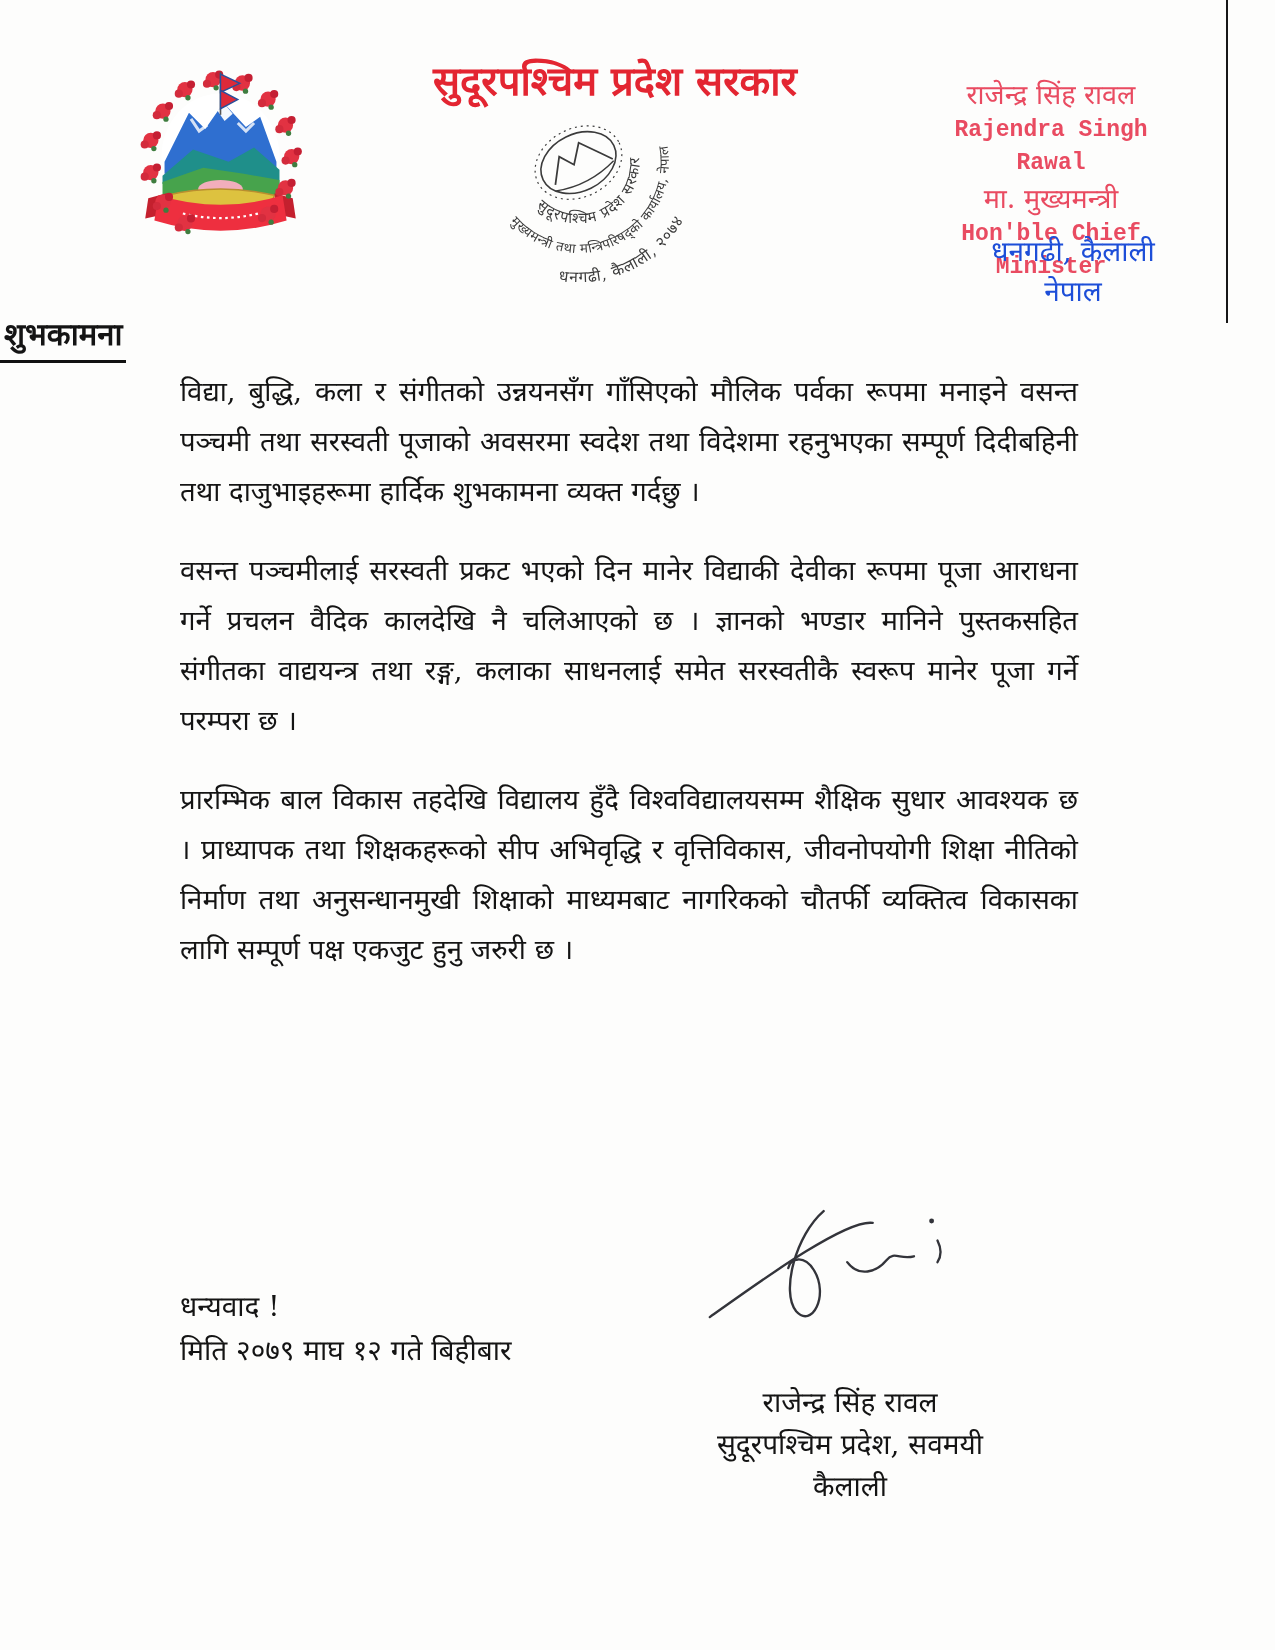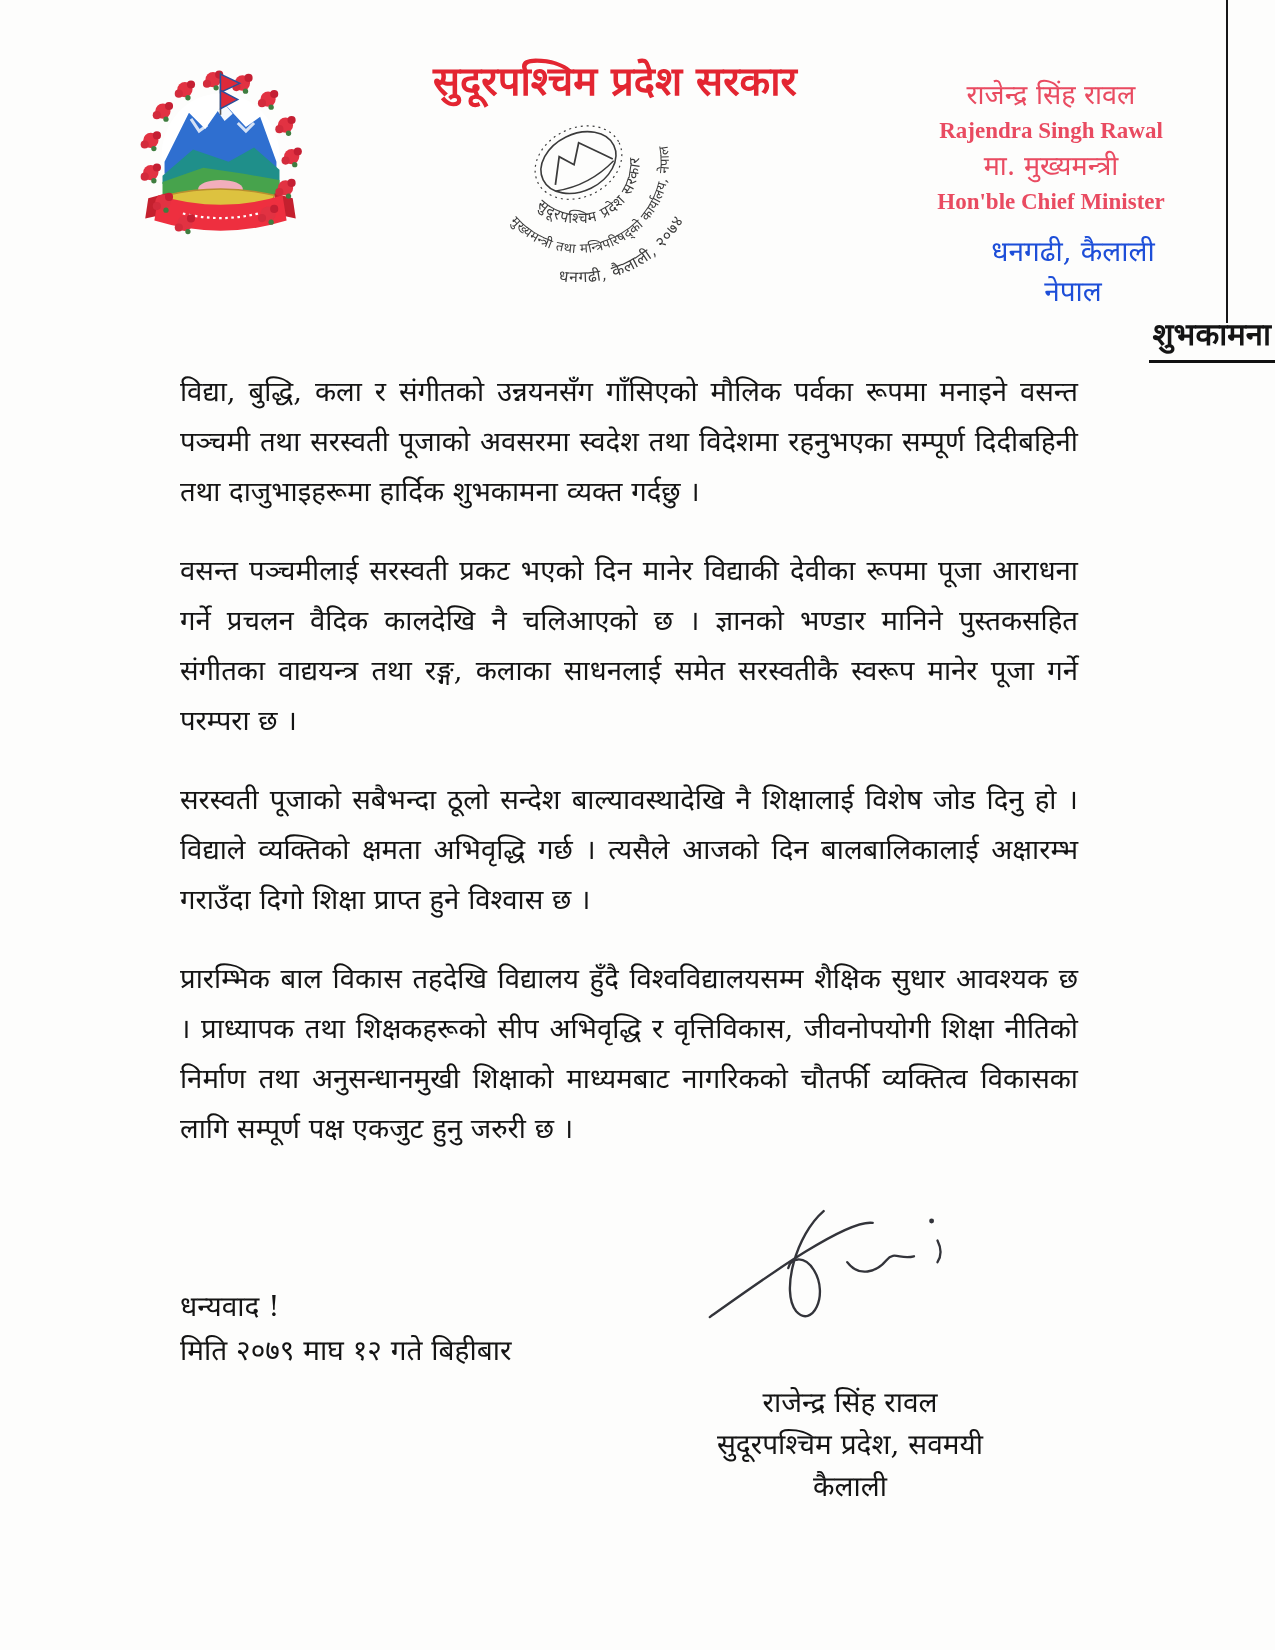--- a/index.html
+++ b/index.html
@@ -15,29 +15,29 @@
     position:absolute;left:418px;top:52px;width:394px;
     text-align:center;font-size:40px;font-weight:bold;color:#e32531;
     font-family:"DejaVu Serif","Liberation Serif",serif;
   }
   .seal{position:absolute;left:494px;top:110px;width:272px;height:172px;}
   .officer{
     position:absolute;left:928px;top:76px;width:246px;text-align:center;color:#e94b61;
   }
   .officer .np{font-size:27px;line-height:38px;}
   .officer .en{font-size:23px;line-height:33px;font-weight:bold;
-               font-family:Liberation Serif, serif;}
+               font-family:Liberation Mono, monospace;}
   .officer-address{
     position:absolute;left:950px;top:232px;width:246px;text-align:center;
     color:#1d4ed8;font-size:28px;line-height:40px;
   }
   .vrule{position:absolute;left:1226px;top:0;width:2px;height:323px;background:#171717;}
   
   .letter-title{
-    position:absolute;left:0;top:312px;width:1275px;text-align:right;
+    position:absolute;left:0;top:312px;width:1275px;text-align:left;
   }
   .letter-title span{
     display:inline-block;font-size:31px;font-weight:bold;
     border-bottom:3px solid #111;padding:0 4px 6px 4px;
   }
   .body-text{
     position:absolute;left:180px;top:366px;width:898px;
     font-size:27.5px;line-height:50px;text-align:justify;
   }
   .body-text p{margin:0 0 29px 0;}
@@ -177,21 +177,20 @@
 
   <div class="vrule"></div>
 
   <div class="letter-title">
     <span>शुभकामना</span>
   </div>
 
   <div class="body-text">
     <p>विद्या, बुद्धि, कला र संगीतको उन्नयनसँग गाँसिएको मौलिक पर्वका रूपमा मनाइने वसन्त पञ्चमी तथा सरस्वती पूजाको अवसरमा स्वदेश तथा विदेशमा रहनुभएका सम्पूर्ण दिदीबहिनी तथा दाजुभाइहरूमा हार्दिक शुभकामना व्यक्त गर्दछु ।</p>
     <p>वसन्त पञ्चमीलाई सरस्वती प्रकट भएको दिन मानेर विद्याकी देवीका रूपमा पूजा आराधना गर्ने प्रचलन वैदिक कालदेखि नै चलिआएको छ । ज्ञानको भण्डार मानिने पुस्तकसहित संगीतका वाद्ययन्त्र तथा रङ्ग, कलाका साधनलाई समेत सरस्वतीकै स्वरूप मानेर पूजा गर्ने परम्परा छ ।</p>
-    <p>सरस्वती पूजाको सबैभन्दा ठूलो सन्देश बाल्यावस्थादेखि नै शिक्षालाई विशेष जोड दिनु हो । विद्याले व्यक्तिको क्षमता अभिवृद्धि गर्छ । त्यसैले आजको दिन बालबालिकालाई अक्षारम्भ गराउँदा दिगो शिक्षा प्राप्त हुने विश्वास छ ।</p>
     <p>प्रारम्भिक बाल विकास तहदेखि विद्यालय हुँदै विश्वविद्यालयसम्म शैक्षिक सुधार आवश्यक छ । प्राध्यापक तथा शिक्षकहरूको सीप अभिवृद्धि र वृत्तिविकास, जीवनोपयोगी शिक्षा नीतिको निर्माण तथा अनुसन्धानमुखी शिक्षाको माध्यमबाट नागरिकको चौतर्फी व्यक्तित्व विकासका लागि सम्पूर्ण पक्ष एकजुट हुनु जरुरी छ ।</p>
   </div>
 
   <div class="thanks">धन्यवाद !</div>
   <div class="date-line">मिति २०७९ माघ १२ गते बिहीबार</div>
 
   <svg class="signature" viewBox="0 0 270 140">
     <g fill="none" stroke="#33343a" stroke-width="2.4" stroke-linecap="round">
       <path d="M12,118 C60,84 150,18 178,22"></path>
       <path d="M128,10 C100,34 84,92 100,112 C116,130 134,96 118,70 C108,54 94,58 92,68"></path>

